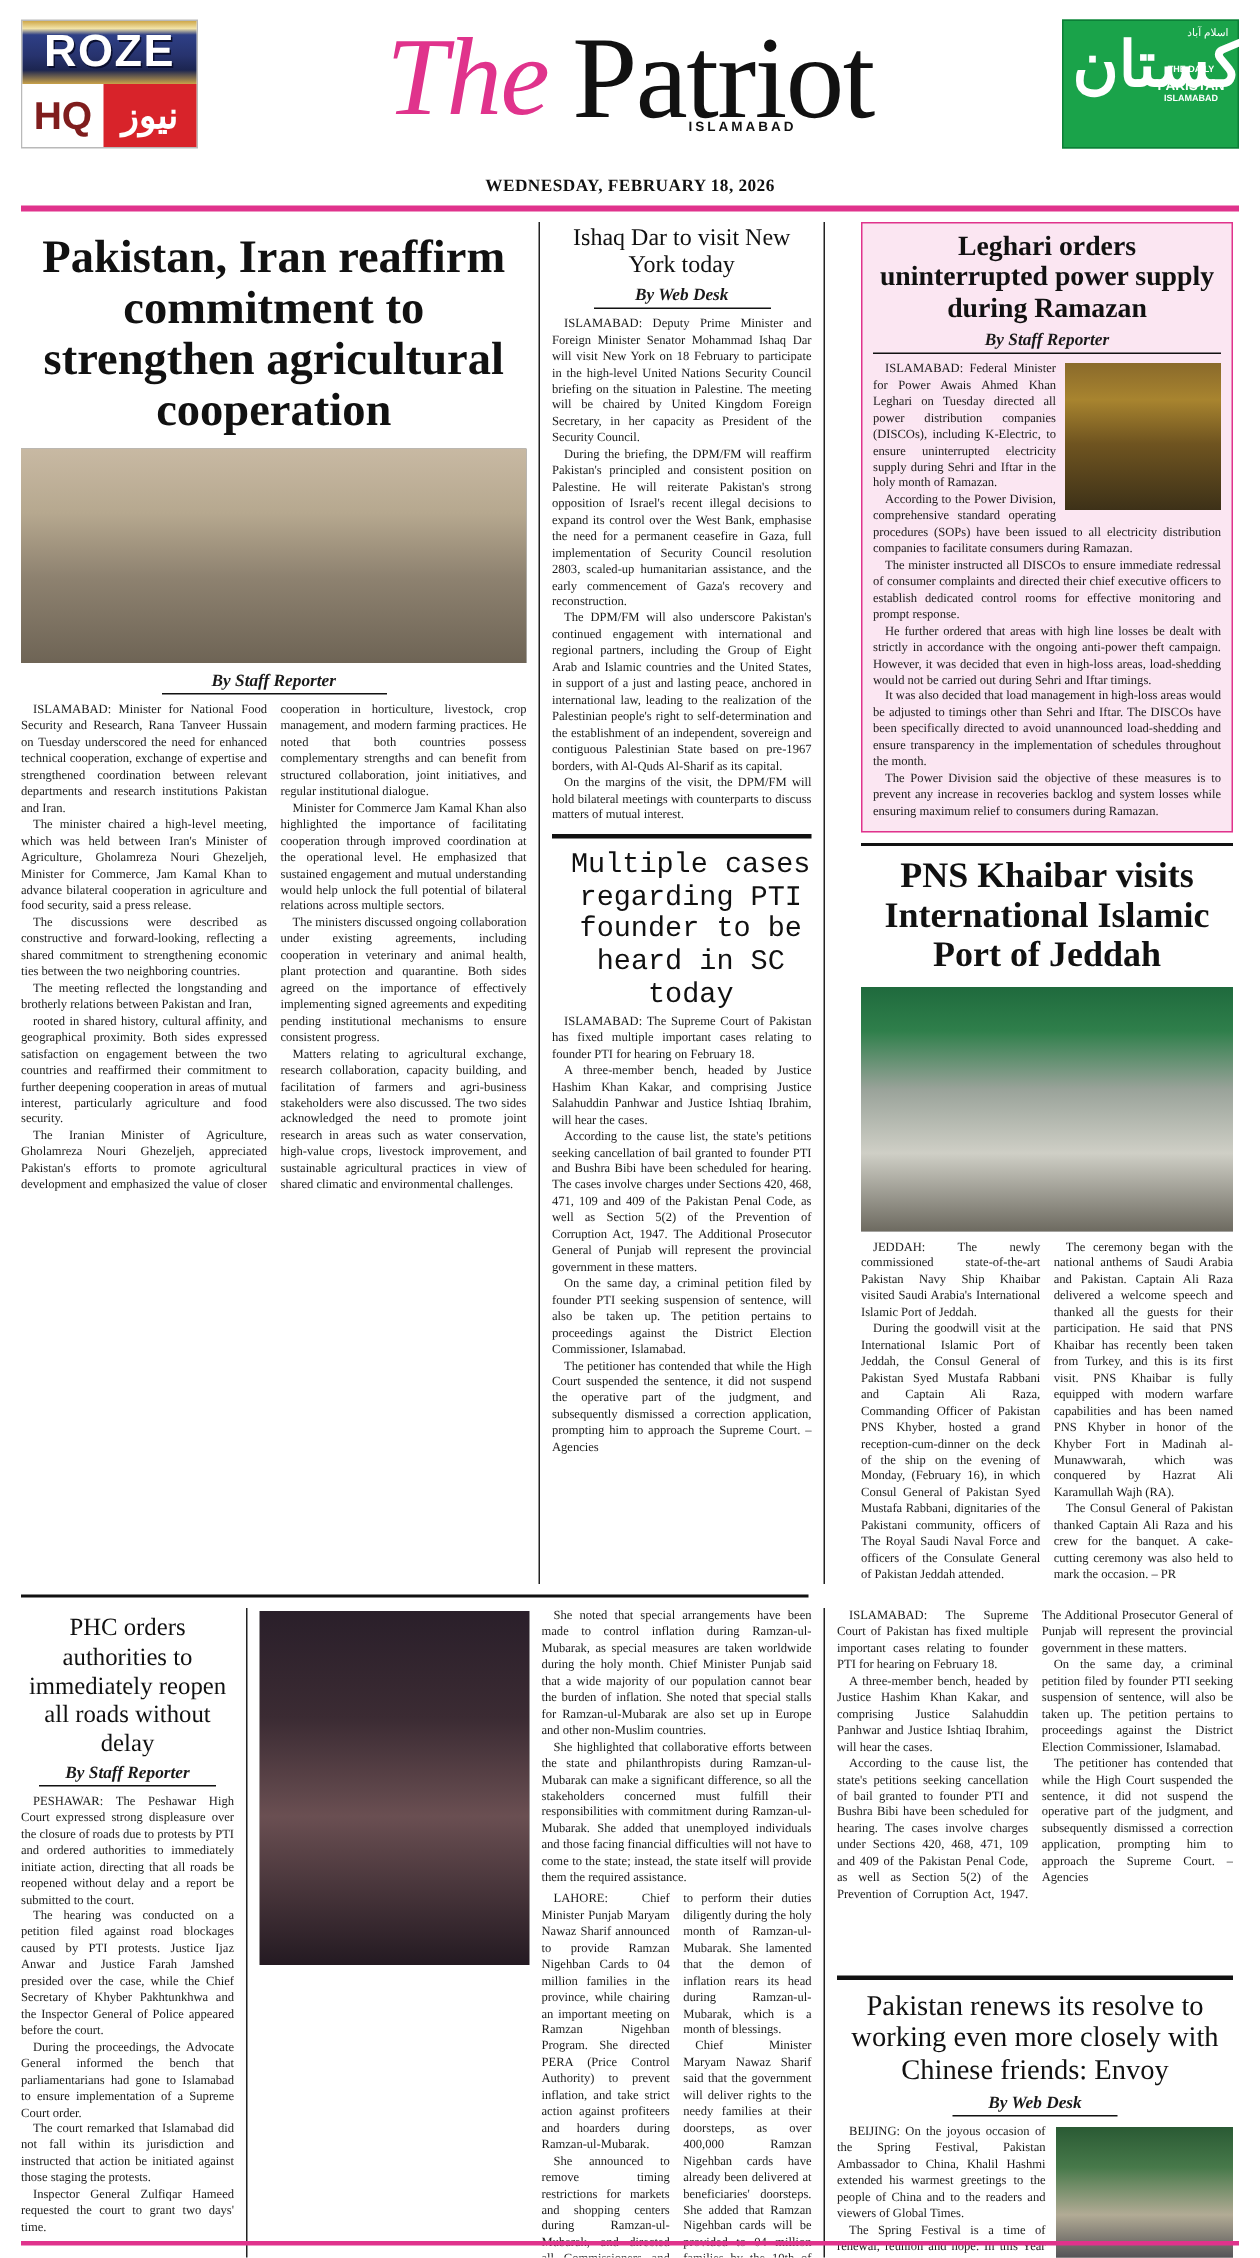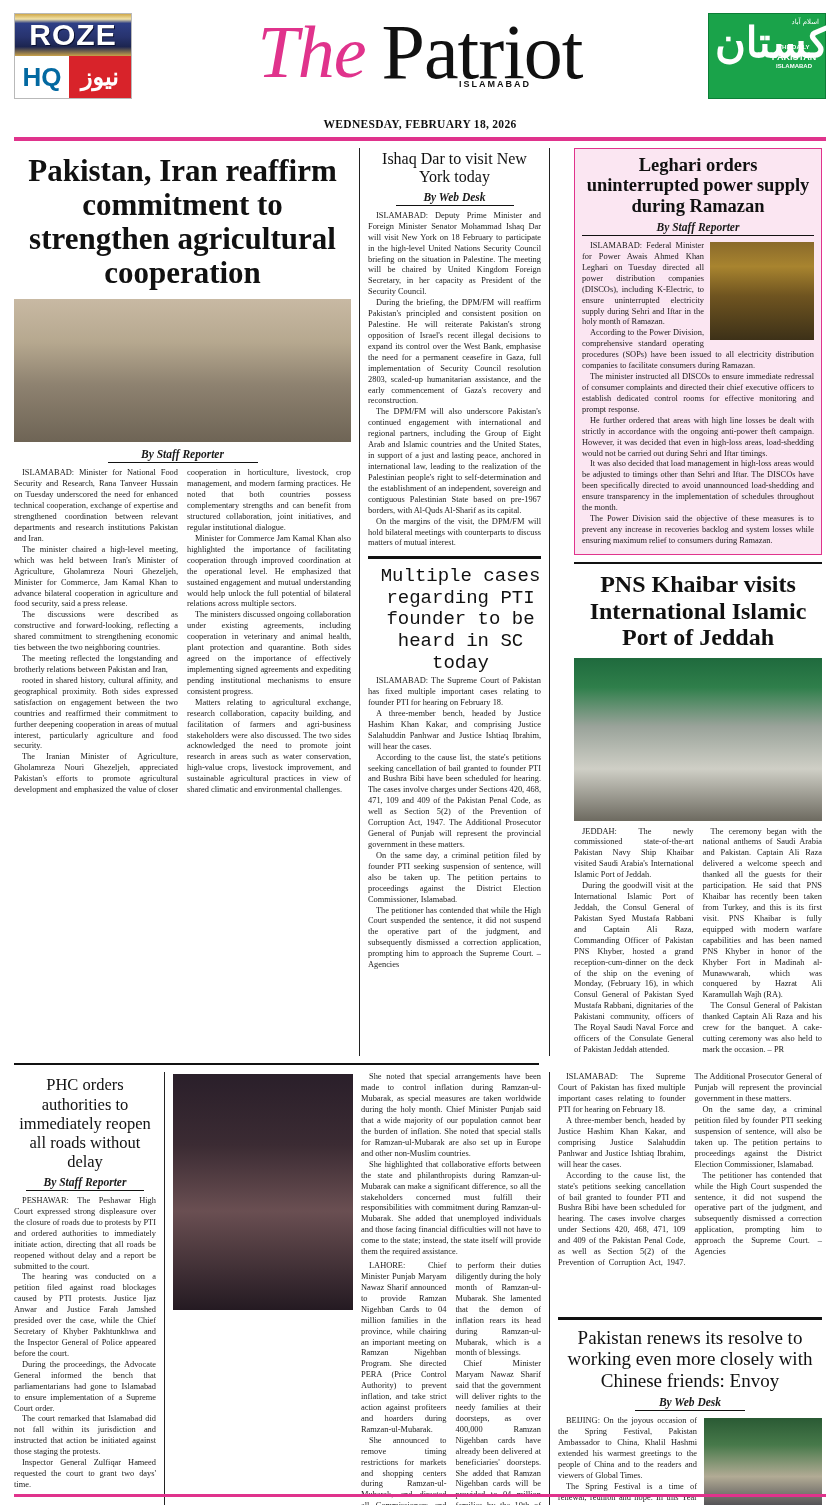--- a/index.html
+++ b/index.html
@@ -17,21 +17,21 @@
   .masthead { display:flex; align-items:center; justify-content:space-between; height:112px; }
   .logo-left { width:118px; height:86px; display:flex; flex-direction:column; border:1px solid #b9b9b9; }
   .logo-roze {
     flex:1; background: linear-gradient(180deg,#cfa84a 0%,#f2e3a8 12%,#2e3f86 22%,#27336e 55%,#1c2550 78%,#c9a24a 100%);
     display:flex; align-items:center; justify-content:center;
     color:#ffffff; font-family:"Liberation Sans", sans-serif; font-weight:bold; font-size:30px;
     letter-spacing:1px; text-shadow: 1px 1px 0 #0b1030;
   }
   .logo-bottom { flex:1; display:flex; }
   .logo-hq {
-    flex:1; background:#ffffff; color:#0369a1; font-family:"Liberation Sans",sans-serif;
+    flex:1; background:#ffffff; color:#7f1d1d; font-family:"Liberation Sans",sans-serif;
     font-weight:bold; font-size:26px; display:flex; align-items:center; justify-content:center;
   }
   .logo-urdu {
     flex:1.15; background:#d8232a; color:#ffffff; font-family:"Liberation Sans",sans-serif;
     font-weight:bold; font-size:24px; display:flex; align-items:center; justify-content:center;
   }
   .nameplate { flex:1; text-align:center; position:relative; top:-4px; }
   .np-the {
     display:inline-block; font-family:"Liberation Serif", serif; font-style:italic;
     font-size:74px; color:#e0338c; line-height:0.95; vertical-align:middle; letter-spacing:-1px;

